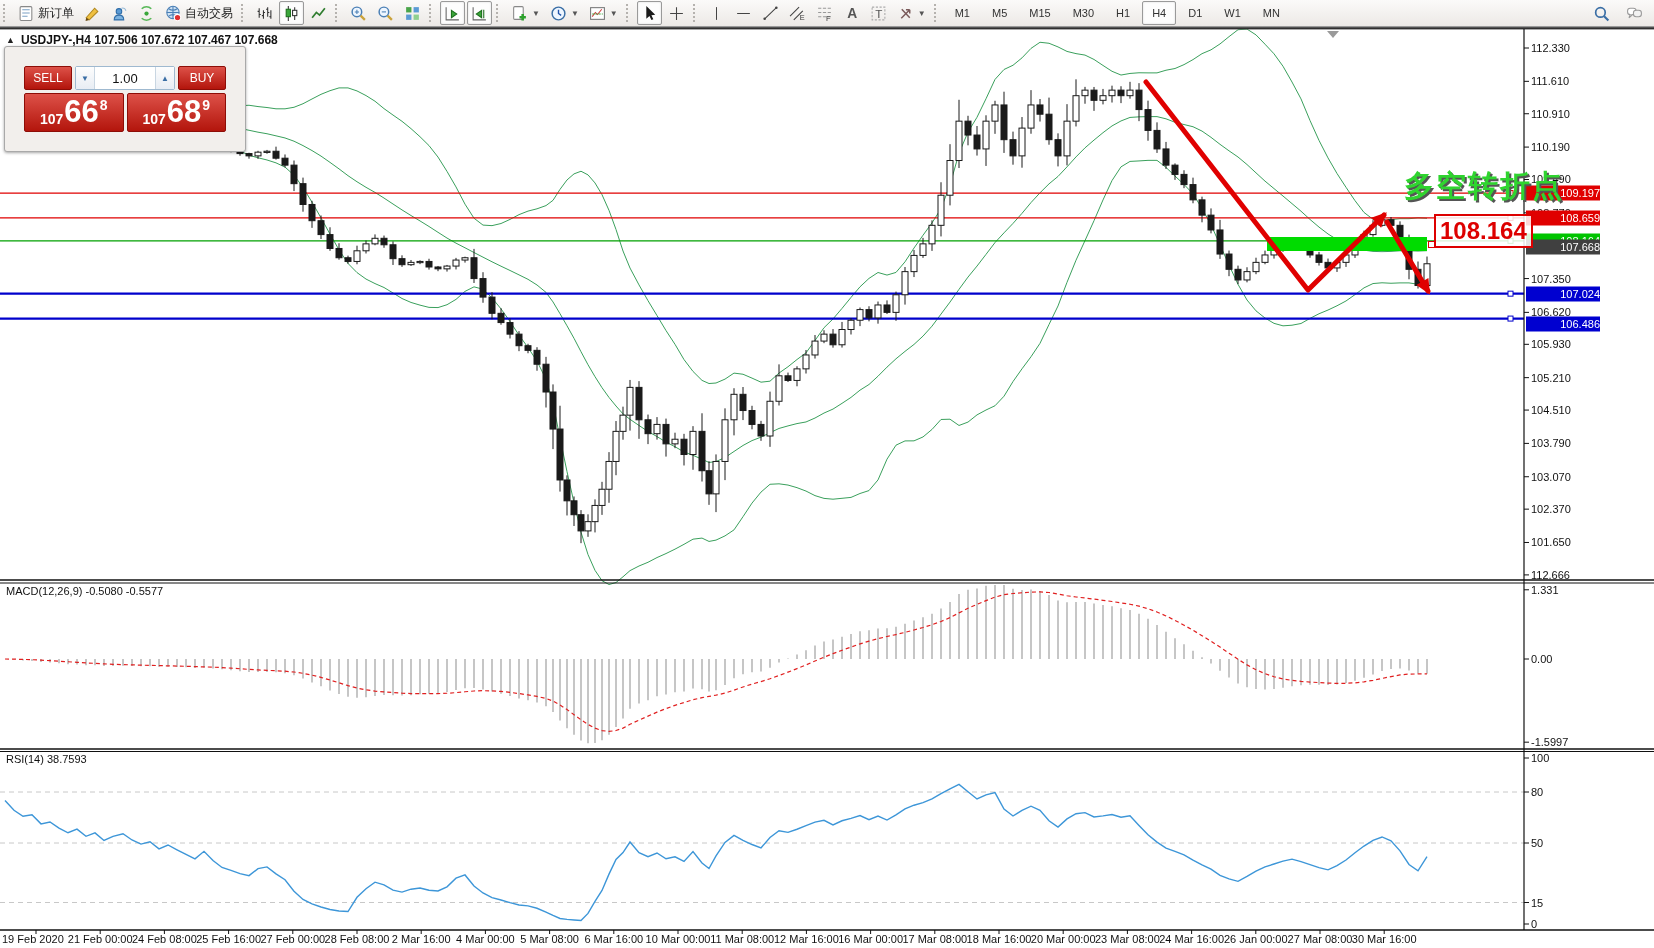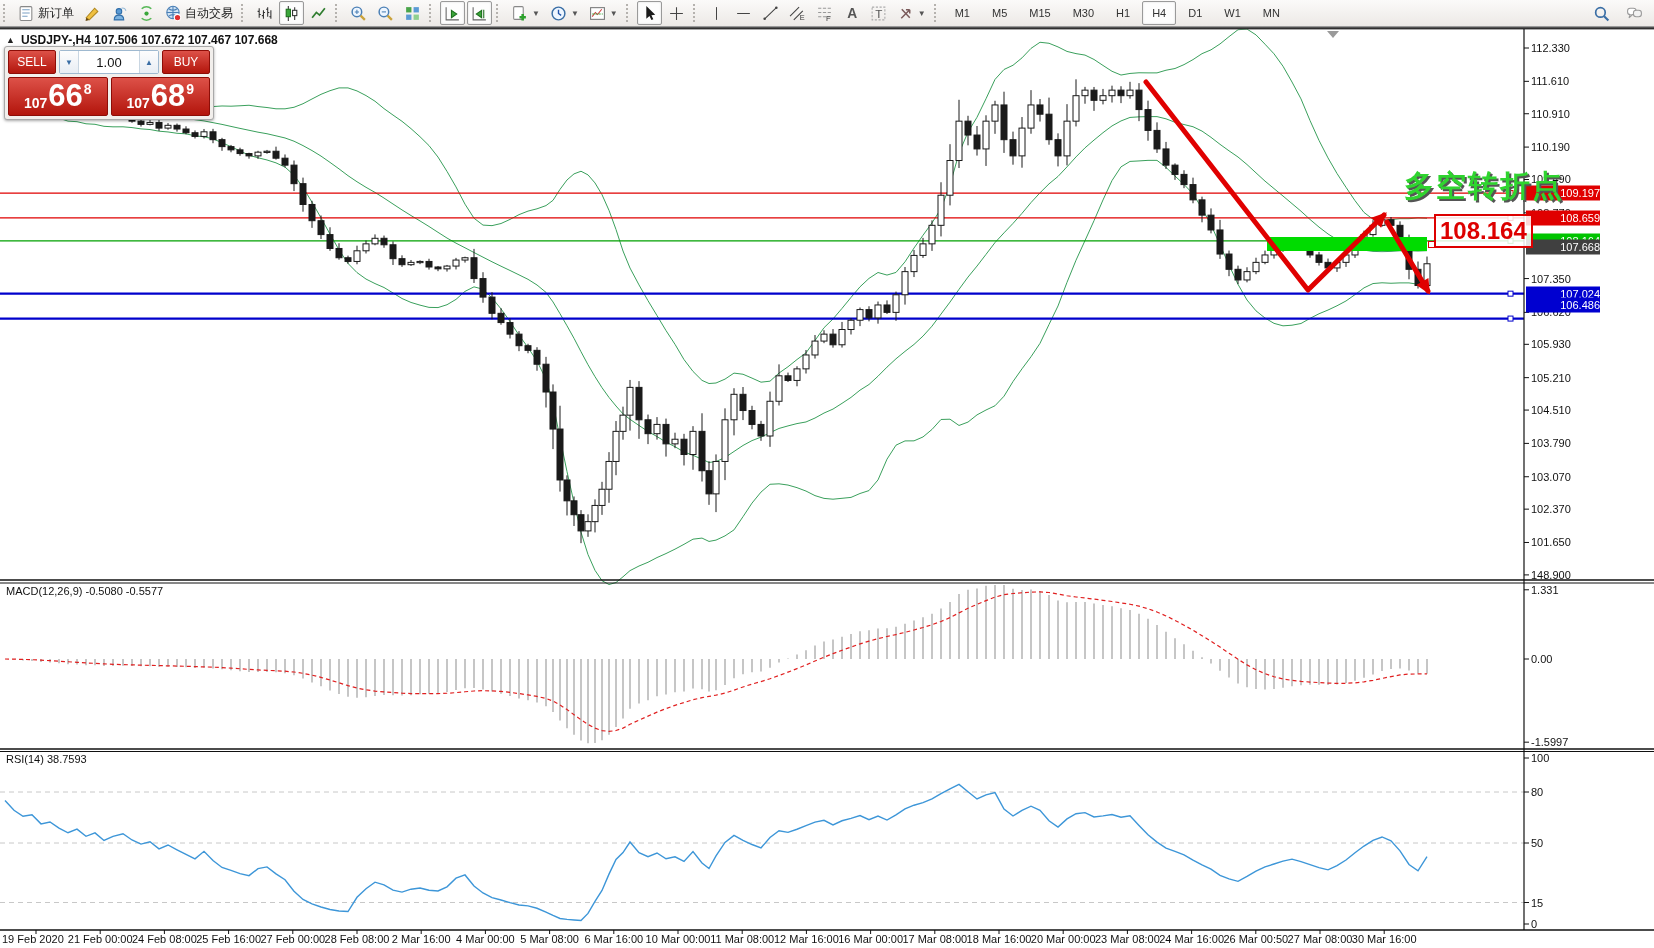--- a/index.html
+++ b/index.html
@@ -18,21 +18,21 @@
   
   #top-border{position:absolute;left:0;top:26px;width:1654px;height:3px;
     background:linear-gradient(#888,#1d1d1d);z-index:5;}
   #chart-svg{position:absolute;left:0;top:0;z-index:1;}
   #overlay{position:absolute;left:0;top:0;width:1654px;height:948px;z-index:10;pointer-events:none;}
   #symbol-title{position:absolute;left:6px;top:33px;font-size:12px;font-weight:bold;color:#111;
     display:flex;align-items:center;gap:6px;}
   #symbol-title .tri{font-size:9px;color:#222;}
   
   #trade-panel{position:absolute;left:4px;top:46px;width:202px;z-index:20;
-    background:#f2efec;border:1px solid #a9a9a9;border-radius:3px;padding:3px;
+    background:#f2efec;border:1px solid #a9a9a9;border-radius:3px;padding:19px;
     box-shadow:0 1px 3px rgba(0,0,0,.35);}
   .tp-row{display:flex;gap:3px;}
   .tp-row+.tp-row{margin-top:3px;}
   .red-btn{background:linear-gradient(#dd5148,#b3150c);border:1px solid #8d0d07;border-radius:2px;
     color:#fff;display:flex;align-items:center;justify-content:center;}
   .tp-small{width:46px;height:22px;font-size:12px;}
   .tp-vol{flex:1;display:flex;align-items:stretch;border:1px solid #9fb9d0;border-radius:2px;background:#fff;height:22px;}
   .tp-vol .step{width:18px;display:flex;align-items:center;justify-content:center;font-size:8px;color:#3a6ea5;
     background:linear-gradient(#fdfdfd,#e8edf4);}
   .tp-vol .step.left{border-right:1px solid #c9d6e2;}
@@ -896,27 +896,27 @@
       <div class="ytick" style="top: 246.164px;">108.050</div>
       <div class="ytick" style="top: 278.574px;">107.350</div>
       <div class="ytick" style="top: 312.373px;">106.620</div>
       <div class="ytick" style="top: 344.32px;">105.930</div>
       <div class="ytick" style="top: 377.656px;">105.210</div>
       <div class="ytick" style="top: 410.066px;">104.510</div>
       <div class="ytick" style="top: 443.402px;">103.790</div>
       <div class="ytick" style="top: 476.738px;">103.070</div>
       <div class="ytick" style="top: 509.148px;">102.370</div>
       <div class="ytick" style="top: 542.484px;">101.650</div>
-      <div class="ytick" style="top: 574.894px;">148.900</div>
+      <div class="ytick" style="top: 574.894px;">112.666</div>
       <div class="badge" style="top: 193.058px; background: rgb(224, 0, 0);">109.197</div>
       <div class="badge" style="top: 217.967px; background: rgb(224, 0, 0);">108.659</div>
       <div class="badge" style="top: 240.886px; background: rgb(0, 196, 0);">108.164</div>
       <div class="badge" style="top: 247px; background: #404040;">107.668</div>
       <div class="badge" style="top: 293.668px; background: rgb(0, 0, 208);">107.024</div>
-      <div class="badge" style="top: 305px; background: rgb(0, 0, 208);">106.486</div>
+      <div class="badge" style="top: 324px; background: rgb(0, 0, 208);">106.486</div>
       <div class="ytick" style="top: 589.788px;">1.331</div>
       <div class="ytick" style="top: 659px;">0.00</div>
       <div class="ytick" style="top: 742.184px;">-1.5997</div>
       <div class="ytick" style="top: 758px;">100</div>
       <div class="ytick" style="top: 792px;">80</div>
       <div class="ytick" style="top: 843px;">50</div>
       <div class="ytick" style="top: 902.5px;">15</div>
       <div class="ytick" style="top: 924px;">0</div>
       <div class="xtick" style="left: 2px;">19 Feb 2020</div>
       <div class="xtick" style="left: 100.2px; transform: translateX(-50%);">21 Feb 00:00</div>
@@ -930,21 +930,21 @@
       <div class="xtick" style="left: 613.8px; transform: translateX(-50%);">6 Mar 16:00</div>
       <div class="xtick" style="left: 678px; transform: translateX(-50%);">10 Mar 00:00</div>
       <div class="xtick" style="left: 742.2px; transform: translateX(-50%);">11 Mar 08:00</div>
       <div class="xtick" style="left: 806.4px; transform: translateX(-50%);">12 Mar 16:00</div>
       <div class="xtick" style="left: 870.6px; transform: translateX(-50%);">16 Mar 00:00</div>
       <div class="xtick" style="left: 934.8px; transform: translateX(-50%);">17 Mar 08:00</div>
       <div class="xtick" style="left: 999px; transform: translateX(-50%);">18 Mar 16:00</div>
       <div class="xtick" style="left: 1063.2px; transform: translateX(-50%);">20 Mar 00:00</div>
       <div class="xtick" style="left: 1127.4px; transform: translateX(-50%);">23 Mar 08:00</div>
       <div class="xtick" style="left: 1191.6px; transform: translateX(-50%);">24 Mar 16:00</div>
-      <div class="xtick" style="left: 1255.8px; transform: translateX(-50%);">26 Mar 00:50</div>
+      <div class="xtick" style="left: 1255.8px; transform: translateX(-50%);">26 Jan 00:00</div>
       <div class="xtick" style="left: 1320px; transform: translateX(-50%);">27 Mar 08:00</div>
       <div class="xtick" style="left: 1384.2px; transform: translateX(-50%);">30 Mar 16:00</div>
     </div>
 </div>
 
 <div id="trade-panel">
   <div class="tp-row">
     <div class="red-btn tp-small">SELL</div>
     <div class="tp-vol">
       <div class="step left">▼</div>

